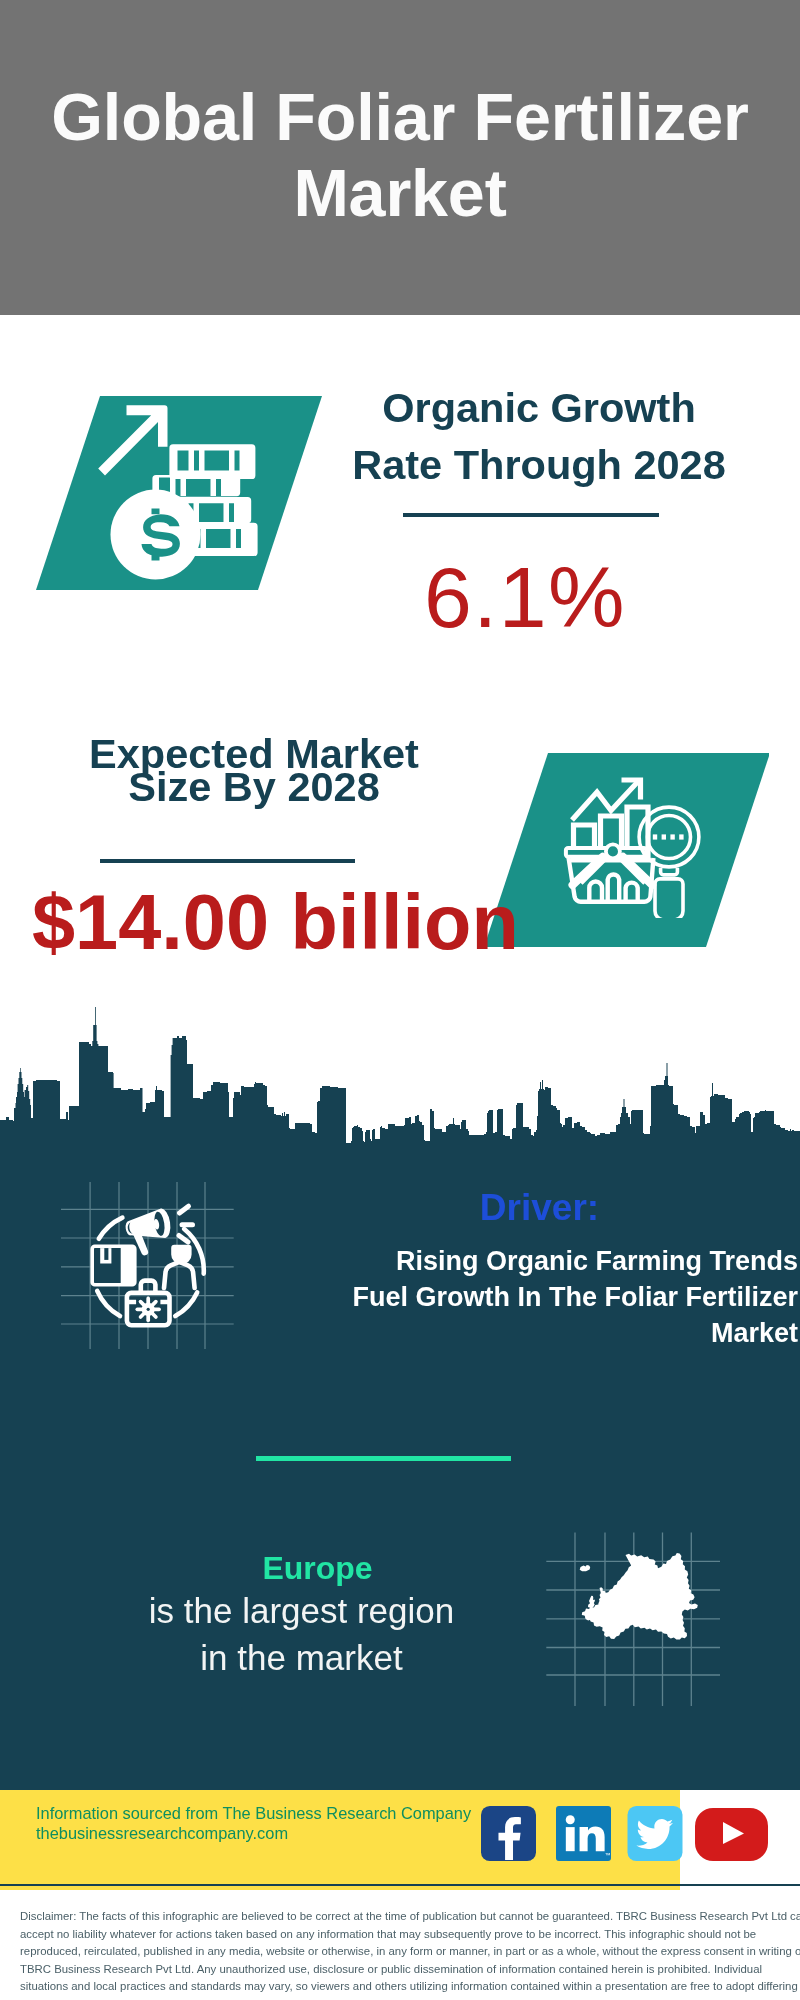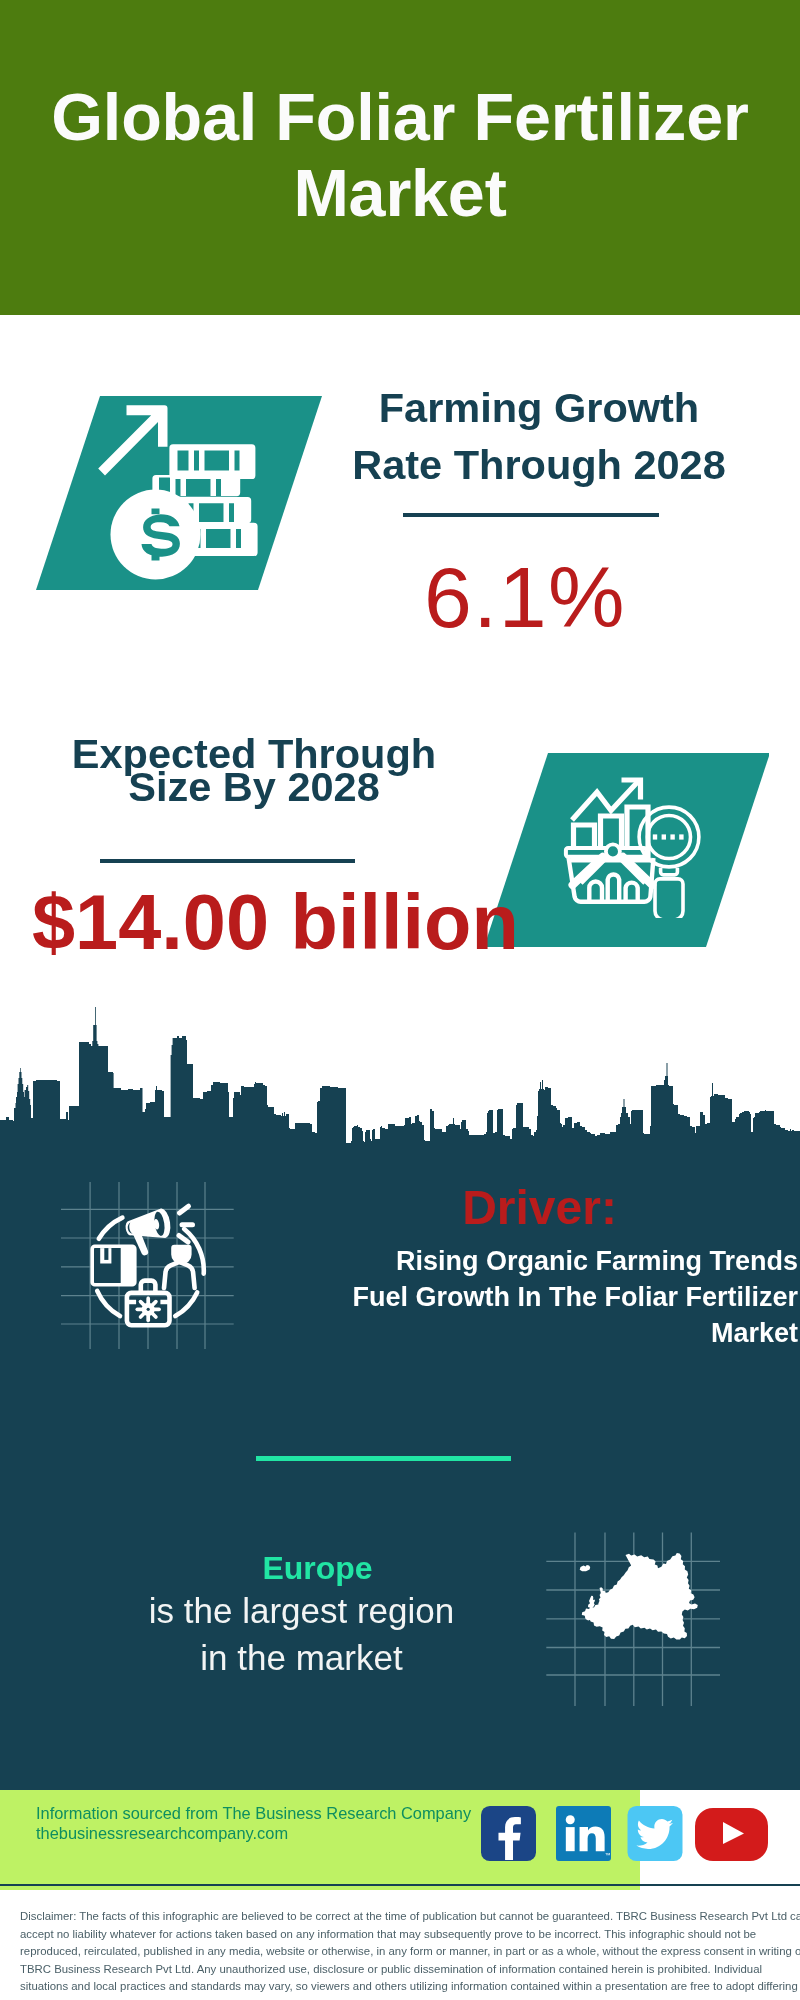--- a/index.html
+++ b/index.html
@@ -1,45 +1,45 @@
 <!DOCTYPE html>
 <html><head>
 <meta charset="utf-8">
 <title>Global Foliar Fertilizer Market</title>
 <style>
   html,body{margin:0;padding:0;}
   body{width:800px;height:2000px;background:#ffffff;
        font-family:"Liberation Sans",sans-serif;overflow:hidden;}
   .page{position:relative;width:800px;height:2000px;overflow:hidden;}
 
-  .header{position:absolute;left:0;top:0;width:800px;height:315px;background:#4d7c0f;}
+  .header{position:absolute;left:0;top:0;width:800px;height:315px;background:#737373;}
   .header h1{position:absolute;left:0;top:79px;width:800px;margin:0;text-align:center;
     color:#fbfbfb;font-size:66.5px;line-height:76px;font-weight:bold;letter-spacing:-0.2px;}
 
   .par{position:absolute;background:#1a9188;}
 
   .stat-head{position:absolute;margin:0;color:#164152;font-weight:bold;
      font-size:41.5px;line-height:57px;text-align:center;}
   .rule{position:absolute;background:#164152;height:4px;}
   .stat-val{position:absolute;margin:0;color:#b91c1c;text-align:center;}
 
   .dark{position:absolute;left:0;width:800px;background:#164152;}
 
-  .driver-label{position:absolute;margin:0;color:#b91c1c;font-weight:bold;
-      font-size:48px;line-height:44px;text-align:center;}
+  .driver-label{position:absolute;margin:0;color:#1d4ed8;font-weight:bold;
+      font-size:37px;line-height:44px;text-align:center;}
   .driver-text{position:absolute;margin:0;color:#ffffff;font-weight:bold;
       font-size:27px;line-height:36px;text-align:right;}
   .green-rule{position:absolute;background:#21e5a4;height:5px;}
 
   .region-label{position:absolute;margin:16px;color:#21e5a4;font-weight:bold;
       font-size:32px;line-height:44px;text-align:center;}
   .region-text{position:absolute;margin:0;color:#f2f4f4;font-weight:normal;
       font-size:35px;line-height:47px;text-align:center;}
 
-  .footer{position:absolute;left:0;top:1790px;width:640px;height:100px;background:#bef264;}
+  .footer{position:absolute;left:0;top:1790px;width:640px;height:100px;background:#fde047;padding-left:40px;}
   .src-text{position:absolute;margin:0;color:#1a6f66;font-size:15px;line-height:27px;}
   .hrule{position:absolute;left:0;width:800px;height:2px;background:#164152;}
   .disclaimer{position:absolute;margin:16px;color:#4b6068;font-size:11.4px;line-height:17.6px;}
 </style>
 </head>
 <body>
 
 <div class="page">
 
   <div class="header">
@@ -61,21 +61,21 @@
         <path d="M80.0 46.2 h78.8 a3.6 3.6 0 0 1 3.6 3.6 v27.6 a3.6 3.6 0 0 1 -3.6 3.6 h-78.8 a3.6 3.6 0 0 1 -3.6 -3.6 v-27.6 a3.6 3.6 0 0 1 3.6 -3.6 z
                  M84.5 52.5 v20.0 h11.0 v-20.0 z M101.0 52.5 v20.0 h5.0 v-20.0 z M111.5 52.5 v20.0 h24.5 v-20.0 z M141.5 52.5 v20.0 h5.0 v-20.0 z" fill-rule="evenodd"></path>
         <circle cx="62.5" cy="136.5" r="45"></circle>
       </g>
       <g fill="#1a9188" transform="translate(45,110.5)">
         <path d="M13.5 0 h8.0 v5.85 h-8.0 z
                  M22.5 5.85 c10.6 0 17.6 4.6 19.0 12.0 h-10.0 c-1.3 -2.6 -4.4 -4.0 -8.6 -4.0 h-1.8 c-5.3 0 -8.4 1.8 -8.4 4.6 0 2.5 2.0 3.8 7.4 4.5 l8.0 1.0 c9.5 1.2 13.8 4.9 13.8 11.4 0 7.8 -6.9 12.6 -17.9 12.9 h-1.6 c-11.4 -0.3 -18.5 -5.0 -18.9 -12.7 h10.0 c0.7 2.9 4.2 4.6 9.8 4.6 h1.8 c5.9 0 9.4 -1.7 9.4 -4.5 0 -2.4 -2.0 -3.6 -7.0 -4.2 l-8.2 -1.1 c-9.4 -1.2 -14.2 -5.0 -14.2 -11.5 0 -7.4 6.5 -12.1 16.6 -12.9 z
                  M13.5 46.2 h8.0 v5.8 h-8.0 z"></path>
       </g>
     </svg>
-    <p class="stat-head" style="left:339px;top:379px;width:400px;">Farming Growth</p>
+    <p class="stat-head" style="left:339px;top:379px;width:400px;">Organic Growth</p>
     <p class="stat-head" style="left:339px;top:436px;width:400px;">Rate Through 2028</p>
     <div class="rule" style="left:403px;top:513px;width:256px;"></div>
     <p class="stat-val" style="left:325px;top:547px;width:400px;font-size:86px;line-height:100px;font-weight:normal;letter-spacing:1.5px;">6.1%</p>
   </div>
 
   <div>
     <div class="par" style="left:484px;top:753px;width:285px;height:194px;
                 clip-path:polygon(64px 0,286px 0,222px 194px,0 194px);"></div>
     <svg viewBox="0 0 150 150" style="position:absolute;left:560px;top:768px;width:150px;height:150px;">
       <g fill="none" stroke="#ffffff" stroke-width="5.2" stroke-linejoin="miter" stroke-miterlimit="4">
@@ -101,21 +101,21 @@
         <path d="M100.6 99.8 v4.3 a2.8 2.8 0 0 0 2.8 2.8 h11.2 a2.8 2.8 0 0 0 2.8 -2.8 v-4.3" stroke-width="3.6"></path>
         <path d="M100.0 110.9 h18.0 a5.0 5.0 0 0 1 5.0 5.0 v27.0 a9.0 9.0 0 0 1 -9.0 9.0 h-10.0 a9.0 9.0 0 0 1 -9.0 -9.0 v-27.0 a5.0 5.0 0 0 1 5.0 -5.0 z" stroke-width="3.6"></path>
       </g>
       <g fill="#ffffff">
         <rect x="92.8" y="66.4" width="4.4" height="5.2"></rect>
         <rect x="101.6" y="66.4" width="4.4" height="5.2"></rect>
         <rect x="110.4" y="66.4" width="4.4" height="5.2"></rect>
         <rect x="119.2" y="66.4" width="4.4" height="5.2"></rect>
       </g>
     </svg>
-    <p class="stat-head" style="left:54px;top:725px;width:400px;">Expected Through</p>
+    <p class="stat-head" style="left:54px;top:725px;width:400px;">Expected Market</p>
     <p class="stat-head" style="left:54px;top:758px;width:400px;">Size By 2028</p>
     <div class="rule" style="left:100px;top:859px;width:255px;"></div>
     <p class="stat-val" style="left:32px;top:878px;width:400px;font-size:77.5px;line-height:88px;font-weight:bold;white-space:nowrap;">$14.00 billion</p>
   </div>
 
   <div class="dark" style="top:1143px;height:647px;"></div>
   <svg id="skyline" viewBox="0 0 800 150" style="position:absolute;left:0;top:1000px;width:800px;height:150px;">
     <path id="skyline-path" fill="#164152" d="M0 146 L0 120 L6 120 L6 117 L9 117 L9 120 L13 120 L13 121 L14 121 L14 108 L15.5 108 L15.5 103 L16 103 L16 97 L17 97 L17 92 L17.6 92 L17.6 84 L18.5 84 L18.5 78 L19.3 78 L19.3 72 L20 72 L20 68 L20.7 68 L20.7 72 L21.5 72 L21.5 78 L22.3 78 L22.3 84 L23.2 84 L23.2 92 L24 92 L24 97 L24.6 97 L24.6 90 L26 90 L26 87 L27.2 87 L27.2 85 L28.2 85 L28.2 91 L29.2 91 L29.2 99 L30.2 99 L30.2 105 L31 105 L31 118 L33 118 L33 81 L36 81 L36 80 L50 80 L50 80 L57 80 L57 81 L60 81 L60 119 L65 119 L65 119 L66 119 L66 112 L68 112 L68 120 L69 120 L69 106 L78.5 106 L78.5 106 L79 106 L79 42 L89 42 L89 44 L91 44 L91 46 L92.3 46 L92.3 41 L93.2 41 L93.2 25 L95 25 L95 7 L95.8 7 L95.8 25 L96.6 25 L96.6 41 L97.4 41 L97.4 44 L98.4 44 L98.4 46 L107 46 L107 46 L108 46 L108 72 L113 72 L113 73 L113.6 73 L113.6 88 L121 88 L121 90 L128 90 L128 89 L133 89 L133 90 L140 90 L140 88 L142.5 88 L142.5 112 L145 112 L145 109 L146 109 L146 103 L150 103 L150 102 L155 102 L155 90 L156 90 L156 86 L157 86 L157 90 L162 90 L162 91 L164 91 L164 117 L170 117 L170 117 L170.6 117 L170.6 55 L171.6 55 L171.6 45 L172.6 45 L172.6 38 L177 38 L177 36 L179 36 L179 38 L182 38 L182 36 L186 36 L186 40 L187 40 L187 64 L192 64 L192 64 L193 64 L193 98 L200 98 L200 99 L203 99 L203 92 L207 92 L207 91 L211 91 L211 85 L213 85 L213 82 L220 82 L220 83 L228 83 L228 92 L229 92 L229 117 L233 117 L233 98 L234 98 L234 92 L240 92 L240 95 L241 95 L241 86 L244 86 L244 87 L254 87 L254 84 L255 84 L255 82 L256 82 L256 83 L263 83 L263 85 L265 85 L265 86 L267 86 L267 105 L268 105 L268 107 L272 107 L272 107 L274 107 L274 114 L276 114 L276 115 L281 115 L281 116 L282 116 L282 113 L283 113 L283 116 L284 116 L284 112 L285 112 L285 116 L286 116 L286 114 L289 114 L289 128 L290 128 L290 129 L295 129 L295 123 L296 123 L296 123 L310 123 L310 124 L312 124 L312 132 L315 132 L315 133 L317 133 L317 102 L318 102 L318 101 L320 101 L320 88 L322 88 L322 86 L326 86 L326 86 L330 86 L330 87 L338 87 L338 88 L340 88 L340 88 L346 88 L346 143 L347 143 L347 143 L351 143 L351 141 L352 141 L352 128 L353 128 L353 127 L354 127 L354 126 L356 126 L356 126 L357 126 L357 125 L358 125 L358 127 L360 127 L360 128 L362 128 L362 131 L363 131 L363 141 L364 141 L364 142 L365 142 L365 132 L366 132 L366 130 L370 130 L370 139 L371 139 L371 141 L372 141 L372 130 L373 130 L373 129 L375 129 L375 139 L377 139 L377 139 L380 139 L380 127 L381 127 L381 126 L382 126 L382 128 L384 128 L384 128 L385 128 L385 129 L388 129 L388 124 L390 124 L390 124 L395 124 L395 126 L397 126 L397 126 L400 126 L400 126 L404 126 L404 125 L405 125 L405 118 L409 118 L409 117 L411 117 L411 124 L412 124 L412 123 L415 123 L415 116 L417 116 L417 115 L419 115 L419 121 L420 121 L420 122 L422 122 L422 125 L424 125 L424 140 L425 140 L425 141 L427 141 L427 141 L430 141 L430 109 L432 109 L432 111 L434 111 L434 128 L435 128 L435 129 L442 129 L442 132 L443 132 L443 132 L446 132 L446 126 L448 126 L448 125 L449 125 L449 124 L453 124 L453 118 L454 118 L454 124 L455 124 L455 125 L460 125 L460 129 L461 129 L461 122 L462 122 L462 120 L466 120 L466 129 L468 129 L468 131 L469 131 L469 135 L484 135 L484 134 L486 134 L486 132 L487 132 L487 113 L488 113 L488 111 L489 111 L489 110 L493 110 L493 133 L495 133 L495 132 L497 132 L497 110 L498 110 L498 109 L499 109 L499 109 L503 109 L503 135 L505 135 L505 136 L510 136 L510 139 L512 139 L512 129 L513 129 L513 128 L516 128 L516 105 L517 105 L517 103 L518 103 L518 103 L523 103 L523 127 L524 127 L524 127 L529 127 L529 129 L531 129 L531 135 L533 135 L533 136 L534 136 L534 132 L536 132 L536 130 L537 130 L537 116 L538 116 L538 91 L539 91 L539 89 L540 89 L540 82 L541 82 L541 89 L542 89 L542 80 L543 80 L543 89 L544 89 L544 90 L545 90 L545 87 L548 87 L548 88 L551 88 L551 105 L553 105 L553 106 L556 106 L556 108 L557 108 L557 110 L558 110 L558 110 L560 110 L560 123 L561 123 L561 124 L562 124 L562 127 L563 127 L563 125 L565 125 L565 118 L568 118 L568 117 L572 117 L572 128 L574 128 L574 123 L577 123 L577 122 L580 122 L580 126 L582 126 L582 127 L585 127 L585 130 L587 130 L587 132 L590 132 L590 133 L591 133 L591 134 L595 134 L595 136 L597 136 L597 135 L600 135 L600 133 L605 133 L605 134 L610 134 L610 132 L613 132 L613 132 L616 132 L616 125 L618 125 L618 124 L620 124 L620 117 L621 117 L621 113 L622 113 L622 107 L623.5 107 L623.5 99 L624.5 99 L624.5 107 L626 107 L626 113 L628 113 L628 117 L630 117 L630 124 L631 124 L631 111 L632 111 L632 110 L633 110 L633 110 L643 110 L643 133 L644 133 L644 134 L646 134 L646 134 L650 134 L650 126 L651 126 L651 86 L655 86 L655 86 L656 86 L656 85 L664 85 L664 80 L665 80 L665 76 L666.5 76 L666.5 63 L667.5 63 L667.5 76 L668 76 L668 85 L669 85 L669 86 L673 86 L673 104 L674 104 L674 105 L678 105 L678 114 L680 114 L680 115 L684 115 L684 116 L687 116 L687 117 L690 117 L690 126 L692 126 L692 127 L695 127 L695 133 L696 133 L696 126 L700 126 L700 112 L703 112 L703 115 L705 115 L705 124 L707 124 L707 123 L710 123 L710 97 L711 97 L711 96 L712 96 L712 83 L713 83 L713 96 L714 96 L714 94 L718 94 L718 95 L725 95 L725 98 L728 98 L728 99 L730 99 L730 99 L732 99 L732 122 L734 122 L734 122 L735 122 L735 119 L736 119 L736 117 L739 117 L739 114 L740 114 L740 113 L742 113 L742 112 L744 112 L744 111 L745 111 L745 111 L749 111 L749 112 L750 112 L750 114 L751 114 L751 132 L753 132 L753 118 L754 118 L754 117 L755 117 L755 113 L759 113 L759 112 L760 112 L760 111 L765 111 L765 110 L766 110 L766 111 L774 111 L774 124 L776 124 L776 125 L780 125 L780 127 L781 127 L781 128 L785 128 L785 130 L786 130 L786 130 L788 130 L788 131 L790 131 L790 129 L791 129 L791 131 L792 131 L792 130 L794 130 L794 131 L800 131 L800 131 L800 146 Z"></path>
   </svg>
 

